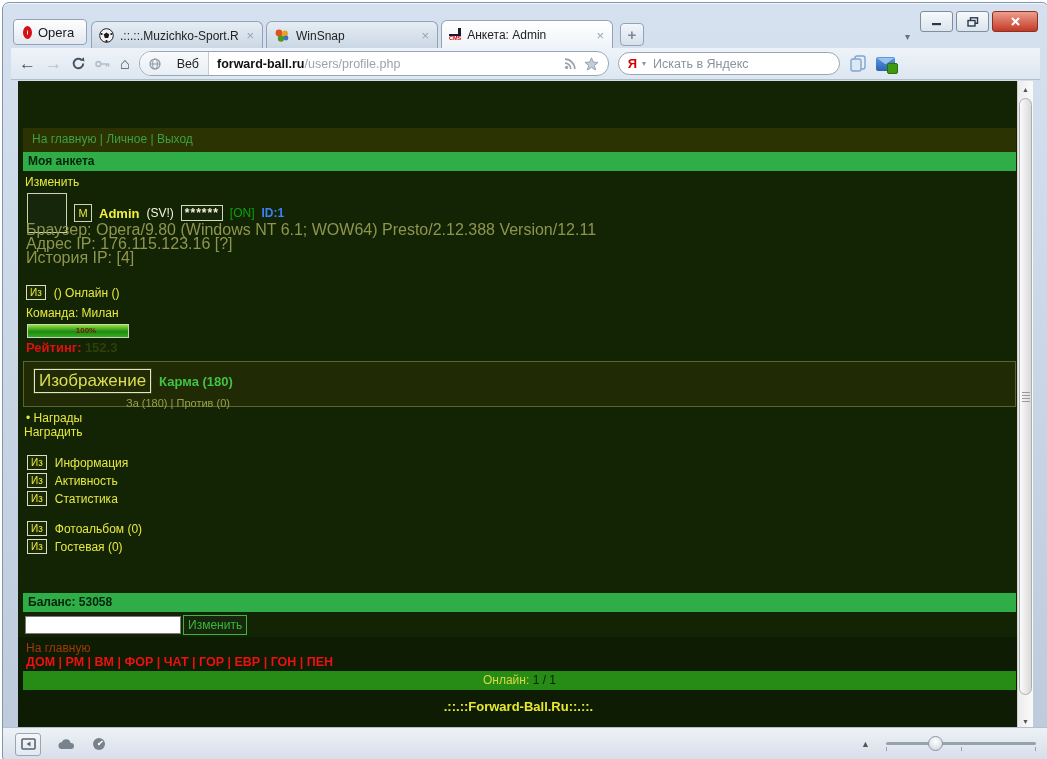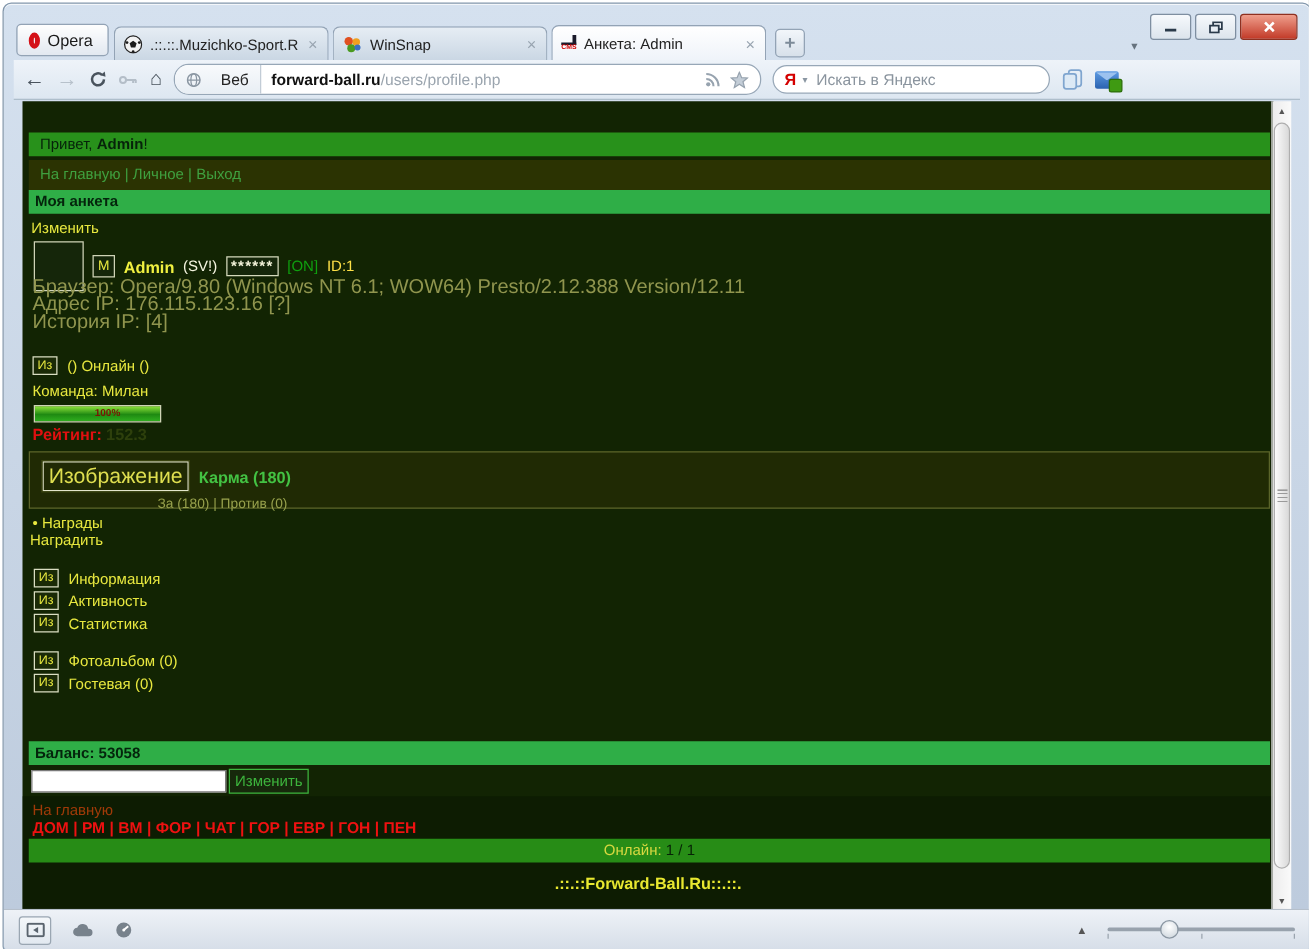--- a/index.html
+++ b/index.html
@@ -67,21 +67,21 @@
   .imgbox{display:inline-block;border:1px solid #d9ddc2;color:#e8e83f;font-size:10px;line-height:13px;
     padding:0 3px;background:#1a2a06;}
   .profile-row{position:absolute;left:9px;top:112px;display:flex;align-items:center;gap:7px;}
   .avatar{width:38px;height:38px;border:1px solid #cfd3b6;background:#15260a;}
   .gbox{width:16px;height:16px;border:1px solid #cfd3b6;display:grid;place-items:center;color:#e8e83f;
     font-size:11px;background:#15260a;}
   .uname{font-size:13px;font-weight:bold;color:#f0f040;}
   .ustatus{color:#f5f5e0;}
   .pwbox{border:1px solid #d5d9bc;padding:0 3px;color:#f3f3da;font-weight:bold;letter-spacing:1px;background:#15260a;}
   .onbadge{color:#0fa00f;}
-  .uid{font-weight:normal;color:#fde047;}
+  .uid{font-weight:bold;color:#3b82f6;}
   .sysinfo{position:absolute;left:8px;top:142px;color:#90954e;font-size:16px;line-height:14px;}
   .team{color:#e8e83f;}
   .pbar{position:absolute;left:9px;top:243px;width:100px;height:12px;border:1px solid #cfd4b6;
     background:linear-gradient(#8fe33c,#1f8a12 55%,#2fae1f);}
   .pbar span{position:absolute;left:58%;transform:translateX(-50%);top:0;line-height:12px;font-size:8px;
     font-weight:bold;color:#7a1505;}
   .rating-label{color:#e01010;font-weight:bold;font-size:13px;}
   .rating-value{color:#2e400c;font-weight:bold;font-size:13px;}
   .karma{position:absolute;left:5px;right:3px;top:280px;height:46px;border:1px solid #5b642a;background:#202a04;
     padding:7px 6px 0 10px;box-sizing:border-box;}
@@ -258,21 +258,20 @@
     </span>
     <span class="icon-btn">
       <span class="mail-icon">
           <span class="mail-badge"></span>
         </span>
     </span>
   </div>
 
   <div class="content">
 
-    <div class="bar green1" style="top:25px;"><span>Привет, </span><b>Admin</b><span>!</span></div>
 
     <div class="navbar">
       <a>На главную</a>
       <span>|</span>
       <a>Личное</a>
       <span>|</span>
       <a>Выход</a>
     </div>
 
     <div class="bar green2" style="top:71px;">Моя анкета</div>

